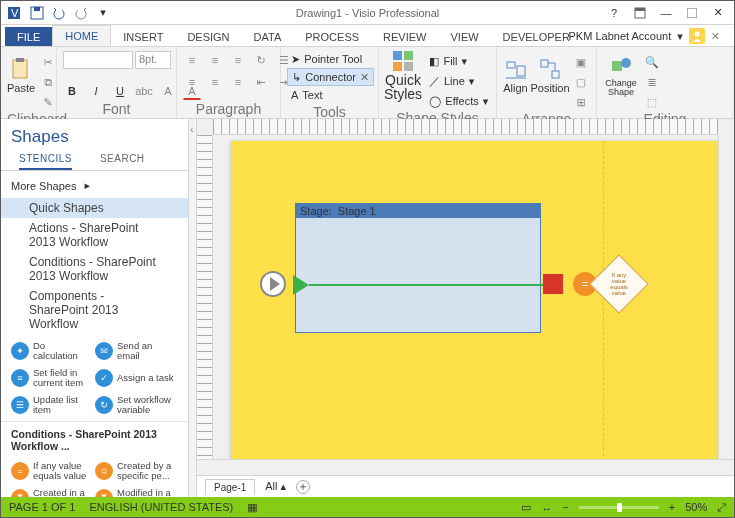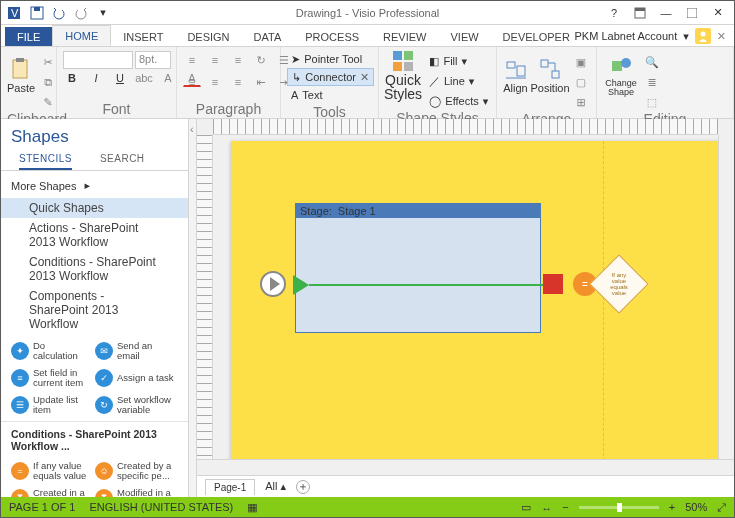--- a/index.html
+++ b/index.html
@@ -7,21 +7,21 @@
 .titlebar{height:24px;background:#fff;display:flex;align-items:center;border-bottom:1px solid #d4d4d4;position:relative}
 .qat{display:flex;align-items:center;gap:2px;padding:0 4px}
 .qat .icon-btn{width:20px;height:20px;display:flex;align-items:center;justify-content:center}
 .titlebar .title{position:absolute;left:50%;transform:translateX(-50%);color:#666}
 .win-ctrl{margin-left:auto;display:flex;align-items:center;gap:2px;padding-right:4px}
 .win-ctrl div{width:24px;height:20px;display:flex;align-items:center;justify-content:center;font-family:Arial}
 .ribbon-tabs{height:22px;background:#fff;display:flex;align-items:end;padding-left:4px;border-bottom:1px solid #d4d4d4;position:relative}
 .ribbon-tabs .tab{padding:4px 12px 3px;font-size:11px;color:#444;cursor:pointer}
 .ribbon-tabs .tab.file{background:#2b579a;color:#fff}
 .ribbon-tabs .tab.active{border:1px solid #d4d4d4;border-bottom:1px solid #f3f3f3;background:#f3f3f3;color:#2b579a}
-.acct{position:absolute;right:8px;top:3px;display:flex;align-items:center;gap:6px;color:#666}
+.acct{position:absolute;right:14px;top:3px;display:flex;align-items:center;gap:6px;color:#666}
 .acct .avatar{width:16px;height:16px;background:#ffd54f;border-radius:2px;display:flex;align-items:center;justify-content:center}
 .ribbon{height:72px;background:#f3f3f3;display:flex;border-bottom:1px solid #d4d4d4}
 .group{border-right:1px solid #e0e0e0;padding:2px 6px 0;display:flex;flex-direction:column;height:100%}
 .group-body{flex:1;display:flex;align-items:flex-start;gap:4px}
 .group-label{font-size:14px;color:#777;text-align:center;padding-bottom:1px}
 .big-btn{display:flex;flex-direction:column;align-items:center;justify-content:center;width:36px;height:52px;gap:1px}
 .big-btn .ico{width:24px;height:24px;display:flex;align-items:center;justify-content:center}
 .small-row{display:flex;align-items:center;gap:2px}
 .sm-btn{width:18px;height:18px;border:1px solid transparent;display:flex;align-items:center;justify-content:center;color:#888}
 .tool-line{display:flex;align-items:center;height:18px;gap:4px;padding:0 4px}
@@ -154,21 +154,21 @@
       <div style="display:flex;flex-direction:column;gap:2px;padding-top:4px">
         <div class="sm-btn">✂</div>
         <div class="sm-btn">⧉</div>
         <div class="sm-btn">✎</div>
       </div>
     </div>
     <div class="group-label">Clipboard</div>
   </div>
 
   <div class="group" style="width:120px">
-    <div class="group-body" style="flex-direction:column;gap:0;padding-top:2px">
+    <div class="group-body" style="flex-direction:column;gap:13px;padding-top:2px">
       <div class="small-row">
         <div style="width:70px;height:18px;border:1px solid #ccc;background:#fff;color:#bbb;padding:1px 4px"></div>
         <div style="width:36px;height:18px;border:1px solid #ccc;background:#fff;padding:1px 3px;color:#888">8pt.</div>
       </div>
       <div class="small-row" style="gap:6px">
         <div class="sm-btn">
             <b>B</b>
           </div>
         <div class="sm-btn">
             <i>I</i>

